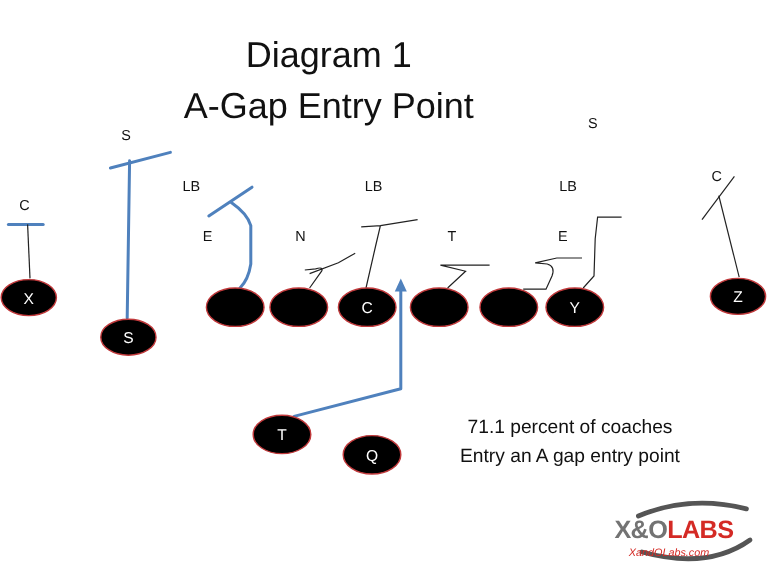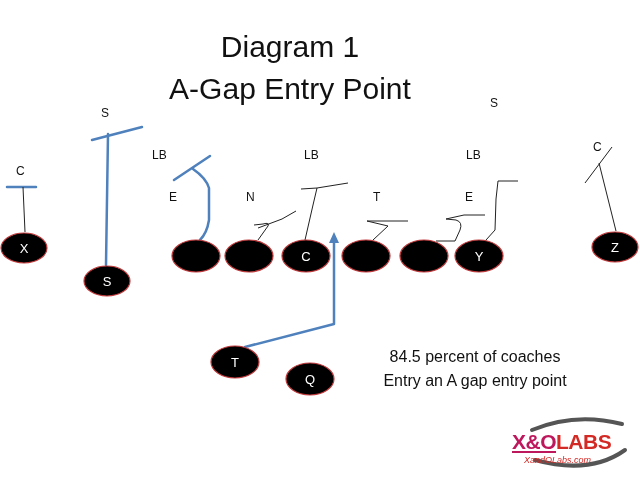--- a/index.html
+++ b/index.html
@@ -1,29 +1,29 @@
 <!DOCTYPE html>
 <html><head>
   <meta charset="utf-8">
   <style>
     html, body { margin: 0; padding: 0; background: #ffffff; }
     body { width: 640px; height: 480px; position: relative; overflow: hidden;
            font-family: "Liberation Sans", "DejaVu Sans", sans-serif; }
-    .title { position: absolute; left: 16px; width: 548px; text-align: center;
+    .title { position: absolute; left: 0; width: 548px; text-align: center;
              font-size: 30px; color: #111; line-height: 36px; }
     #title1 { top: 29px; }
     #title2 { top: 71px; }
     .lbl { position: absolute; font-size: 12px; color: #111; }
     .stat { position: absolute; left: 350px; width: 250px; text-align: center;
             font-size: 16px; color: #111; line-height: 22px; }
     svg { position: absolute; left: 0; top: 0; }
     .logo { position: absolute; left: 500px; top: 418px; width: 130px; height: 50px; }
     .logo-main { position: absolute; left: 12px; top: 12px; font-weight: bold;
                  font-size: 21px; letter-spacing: -0.5px; white-space: nowrap; }
-    .logo-xo { color: #be185d; text-decoration: underline; }
+    .logo-xo { color: #737373; }
     .logo-labs { color: #d42a25; }
     .logo-url { position: absolute; left: 24px; top: 37px; font-size: 9px;
                 color: #d42a25; white-space: nowrap; font-style: italic; }
   </style>
 </head>
 <body>
 
 <div id="title1" class="title">Diagram 1</div>
 <div id="title2" class="title">A-Gap Entry Point</div>
 
@@ -114,21 +114,21 @@
 <div class="lbl" style="left:152px; top:148px;">LB</div>
 <div class="lbl" style="left:169px; top:190px;">E</div>
 <div class="lbl" style="left:246px; top:190px;">N</div>
 <div class="lbl" style="left:304px; top:148px;">LB</div>
 <div class="lbl" style="left:373px; top:190px;">T</div>
 <div class="lbl" style="left:466px; top:148px;">LB</div>
 <div class="lbl" style="left:465px; top:190px;">E</div>
 <div class="lbl" style="left:490px; top:96px;">S</div>
 <div class="lbl" style="left:593px; top:140px;">C</div>
 
-<div class="stat" style="top:346px;">84.5 percent of coaches</div>
+<div class="stat" style="top:346px;">71.1 percent of coaches</div>
 <div class="stat" style="top:370px;">Entry an A gap entry point</div>
 
 <div class="logo">
   <div class="logo-main">
     <span class="logo-xo">X&amp;O</span><span class="logo-labs">LABS</span>
   </div>
   <div class="logo-url">XandOLabs.com</div>
 </div>
 
 </body></html>

